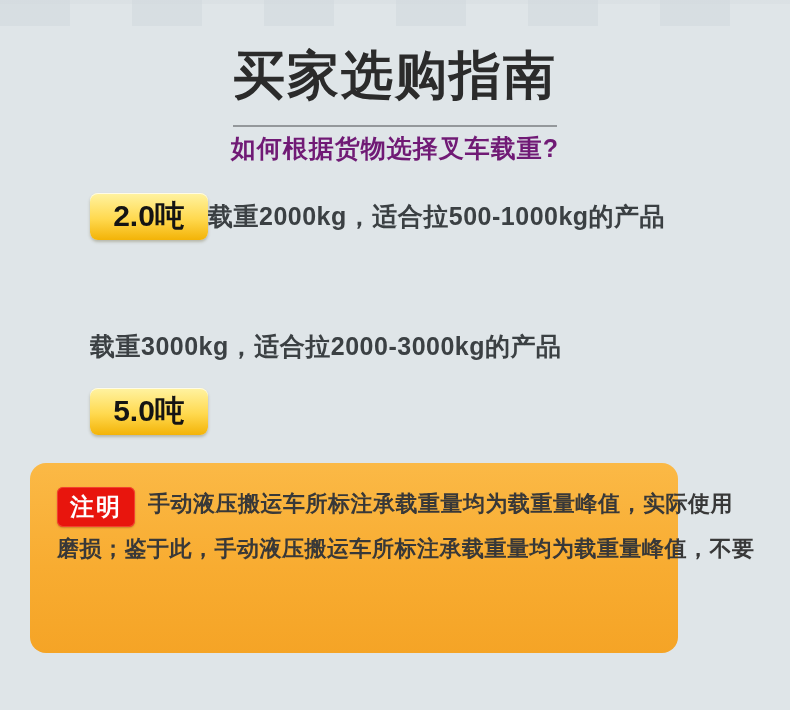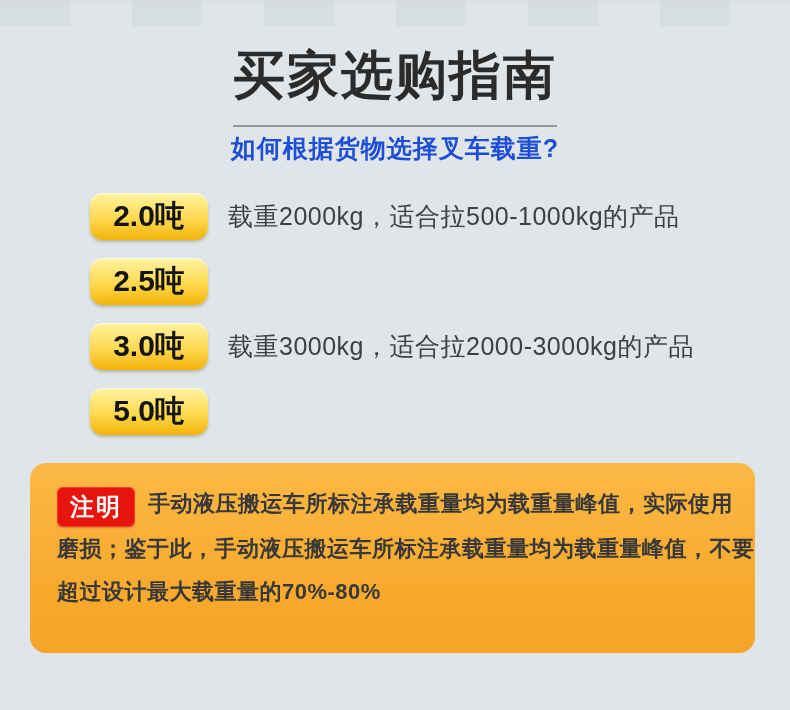--- a/index.html
+++ b/index.html
@@ -48,56 +48,55 @@
   .subtitle {
     position: absolute;
     top: 133px;
     left: 0;
     width: 100%;
     text-align: center;
     font-size: 25px;
     line-height: 30px;
     font-weight: 600;
     letter-spacing: 1px;
-    color: #1d4ed8;
+    color: #701a75;
   }
   .row {
     position: absolute;
     left: 90px;
     height: 47px;
     display: flex;
     align-items: center;
     white-space: nowrap;
   }
   .badge {
     width: 118px;
     height: 47px;
     flex: 0 0 118px;
-    border-radius: 13px;
+    border-radius: 8px;
     background: linear-gradient(180deg, #fff3a2 0%, #ffd94f 55%, #f3b307 100%);
     box-shadow: 0 2px 3px rgba(90, 80, 30, 0.30), inset 0 1px 0 rgba(255,255,255,0.75);
     display: flex;
     align-items: center;
     justify-content: center;
     font-size: 30px;
     font-weight: 700;
     color: #141414;
   }
   .desc {
-    margin-left: 20px;
     font-size: 25px;
-    font-weight: 400;
+    font-weight: 700;
     letter-spacing: 0.5px;
     color: #3b4043;
   }
   .note {
     position: absolute;
     left: 30px;
     top: 463px;
-    width: 725px;
+    width: 648px;
     height: 190px;
     border-radius: 16px;
     background: linear-gradient(180deg, #fbb946 0%, #f8ac31 55%, #f5a426 100%);
     padding: 19px 18px 0 27px;
   }
   .note-line {
     font-size: 22px;
     line-height: 43px;
     font-weight: 700;
     letter-spacing: 0.5px;
@@ -133,35 +132,32 @@
   <div class="subtitle">如何根据货物选择叉车载重?</div>
 
   <div class="rows">
 
     <div class="row" style="top:193px">
       <span class="badge">2.0吨</span>
       <span class="desc">载重2000kg，适合拉500-1000kg的产品</span>
     </div>
 
     <div class="row" style="top:258px">
-      <span class="badge">2.5吨</span>
     </div>
 
     <div class="row" style="top:323px">
-      <span class="badge">3.0吨</span>
       <span class="desc">载重3000kg，适合拉2000-3000kg的产品</span>
     </div>
 
     <div class="row" style="top:388px">
       <span class="badge">5.0吨</span>
     </div>
 
   </div>
 
   <div class="note">
     <div class="note-line">
       <span class="note-label">注明</span><span>手动液压搬运车所标注承载重量均为载重量峰值，实际使用</span>
     </div>
     <div class="note-line">磨损；鉴于此，手动液压搬运车所标注承载重量均为载重量峰值，不要</div>
-    <div class="note-line">超过设计最大载重量的70%-80%</div>
   </div>
 
 </div>
 
 </body></html>

